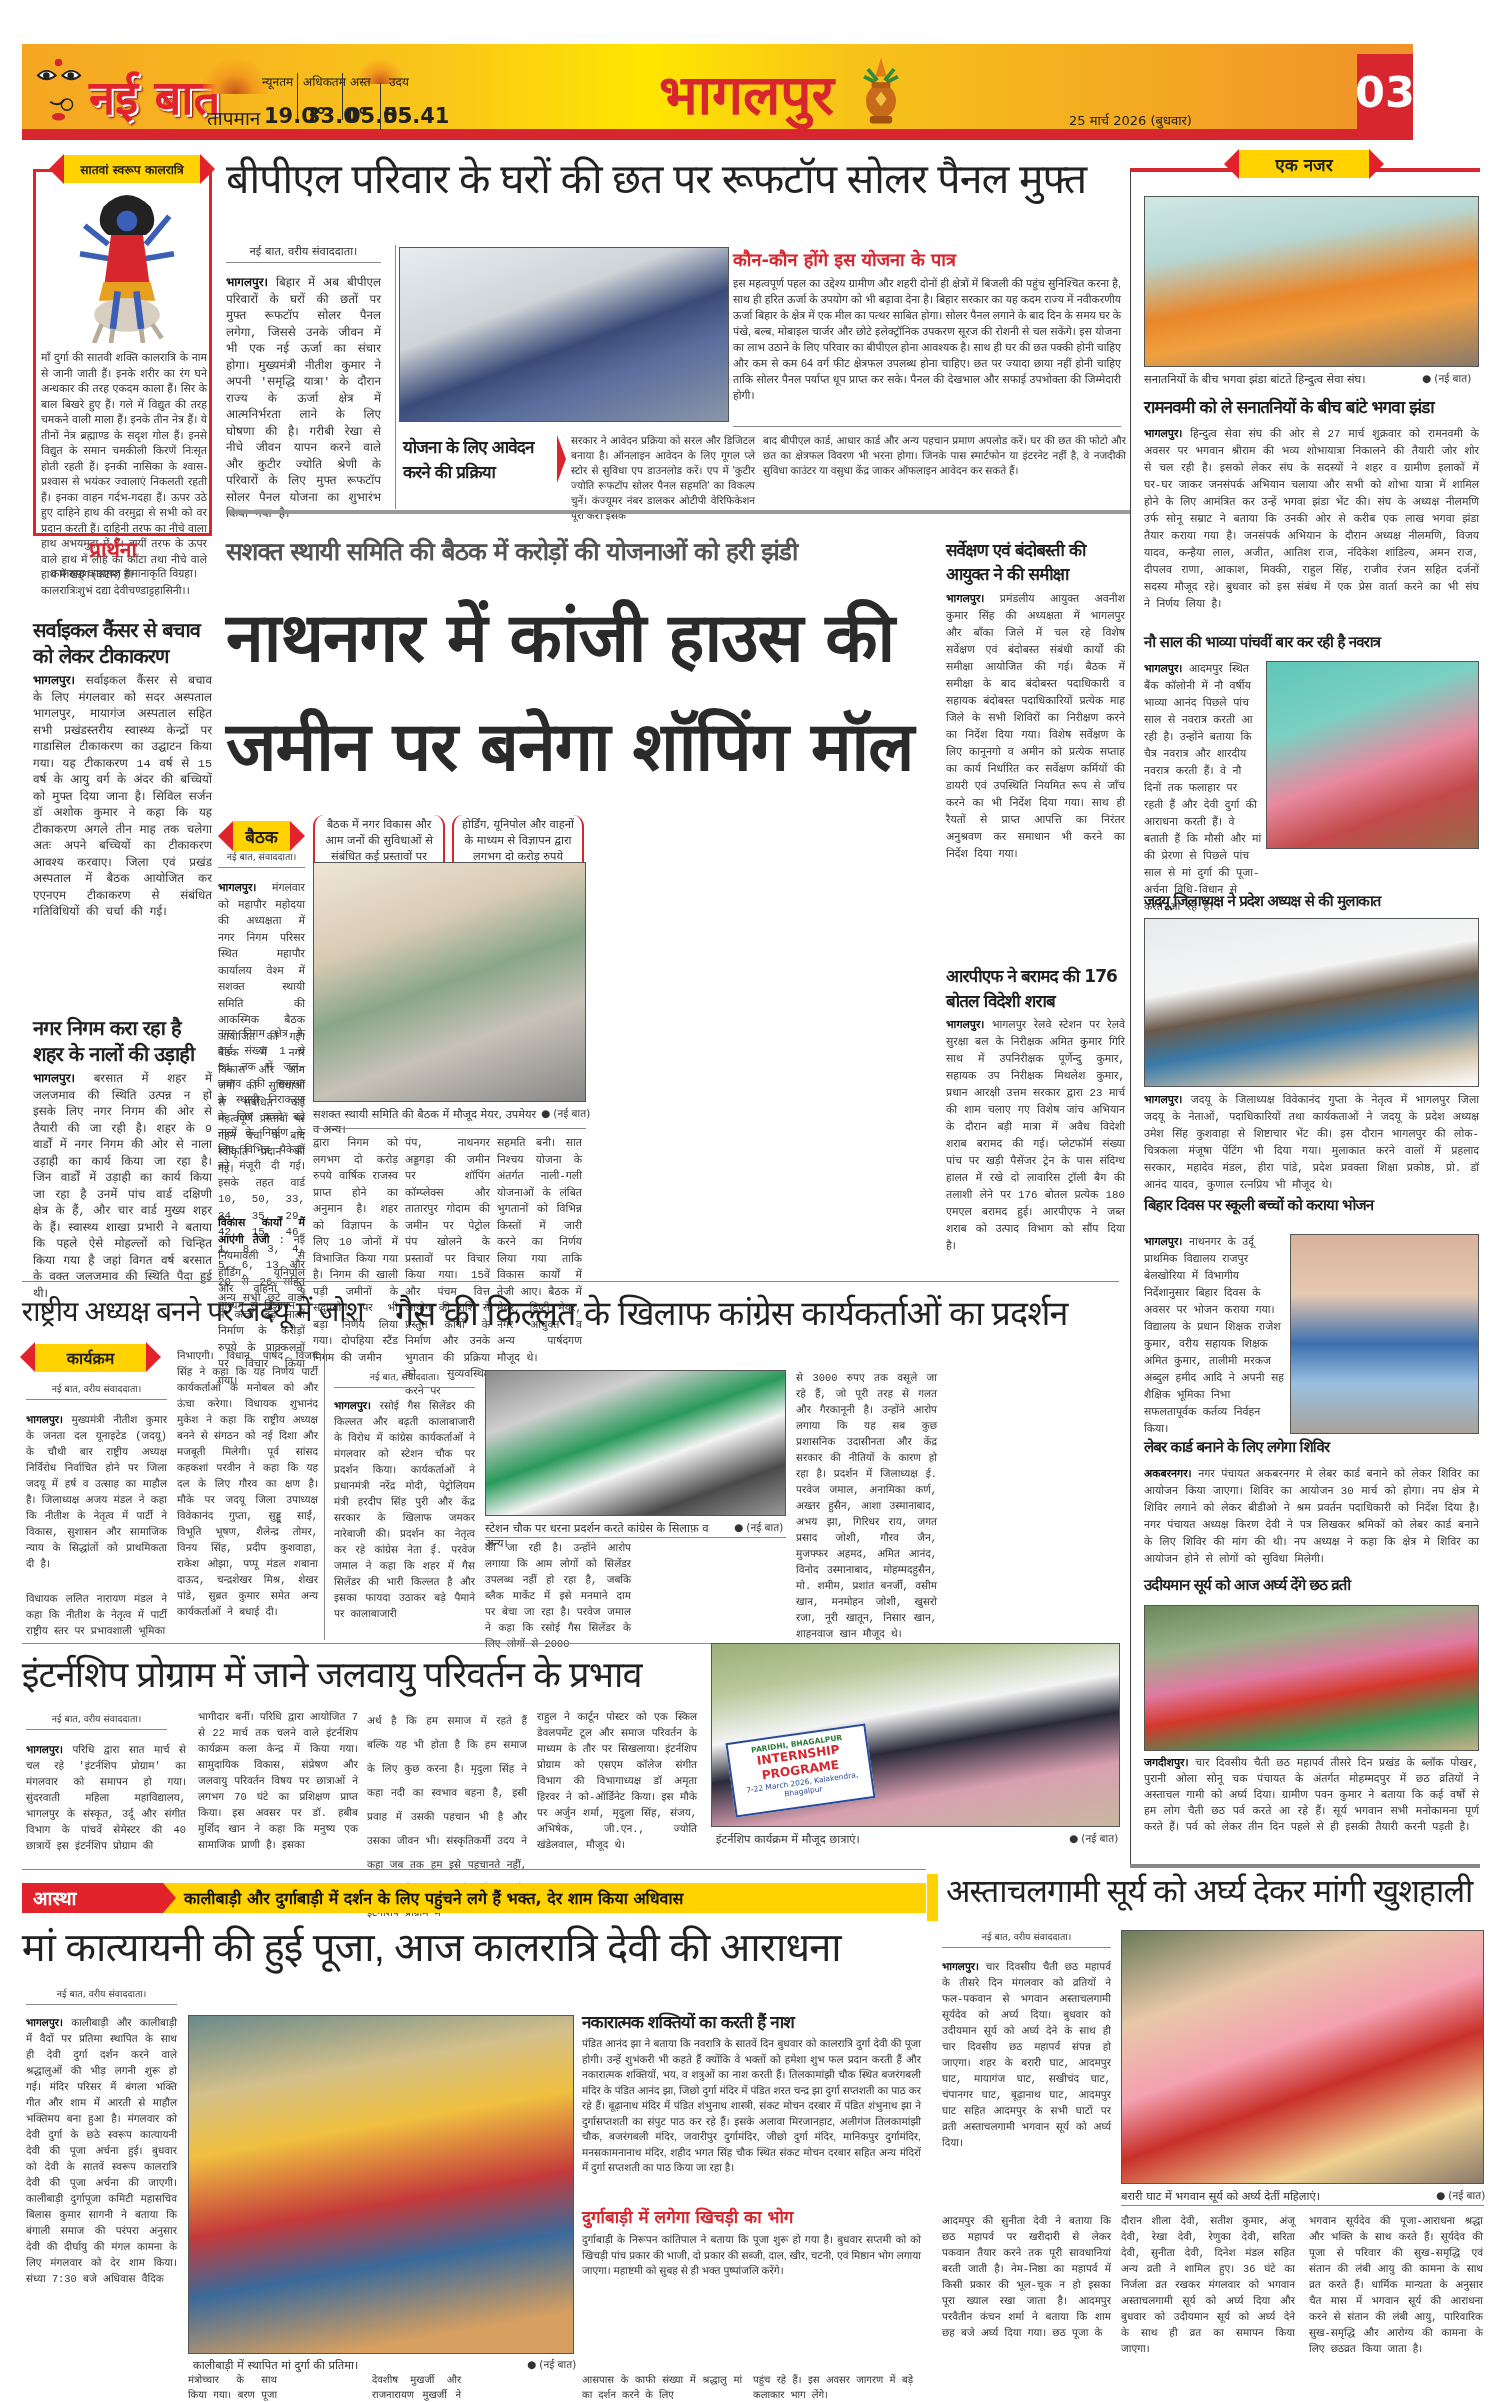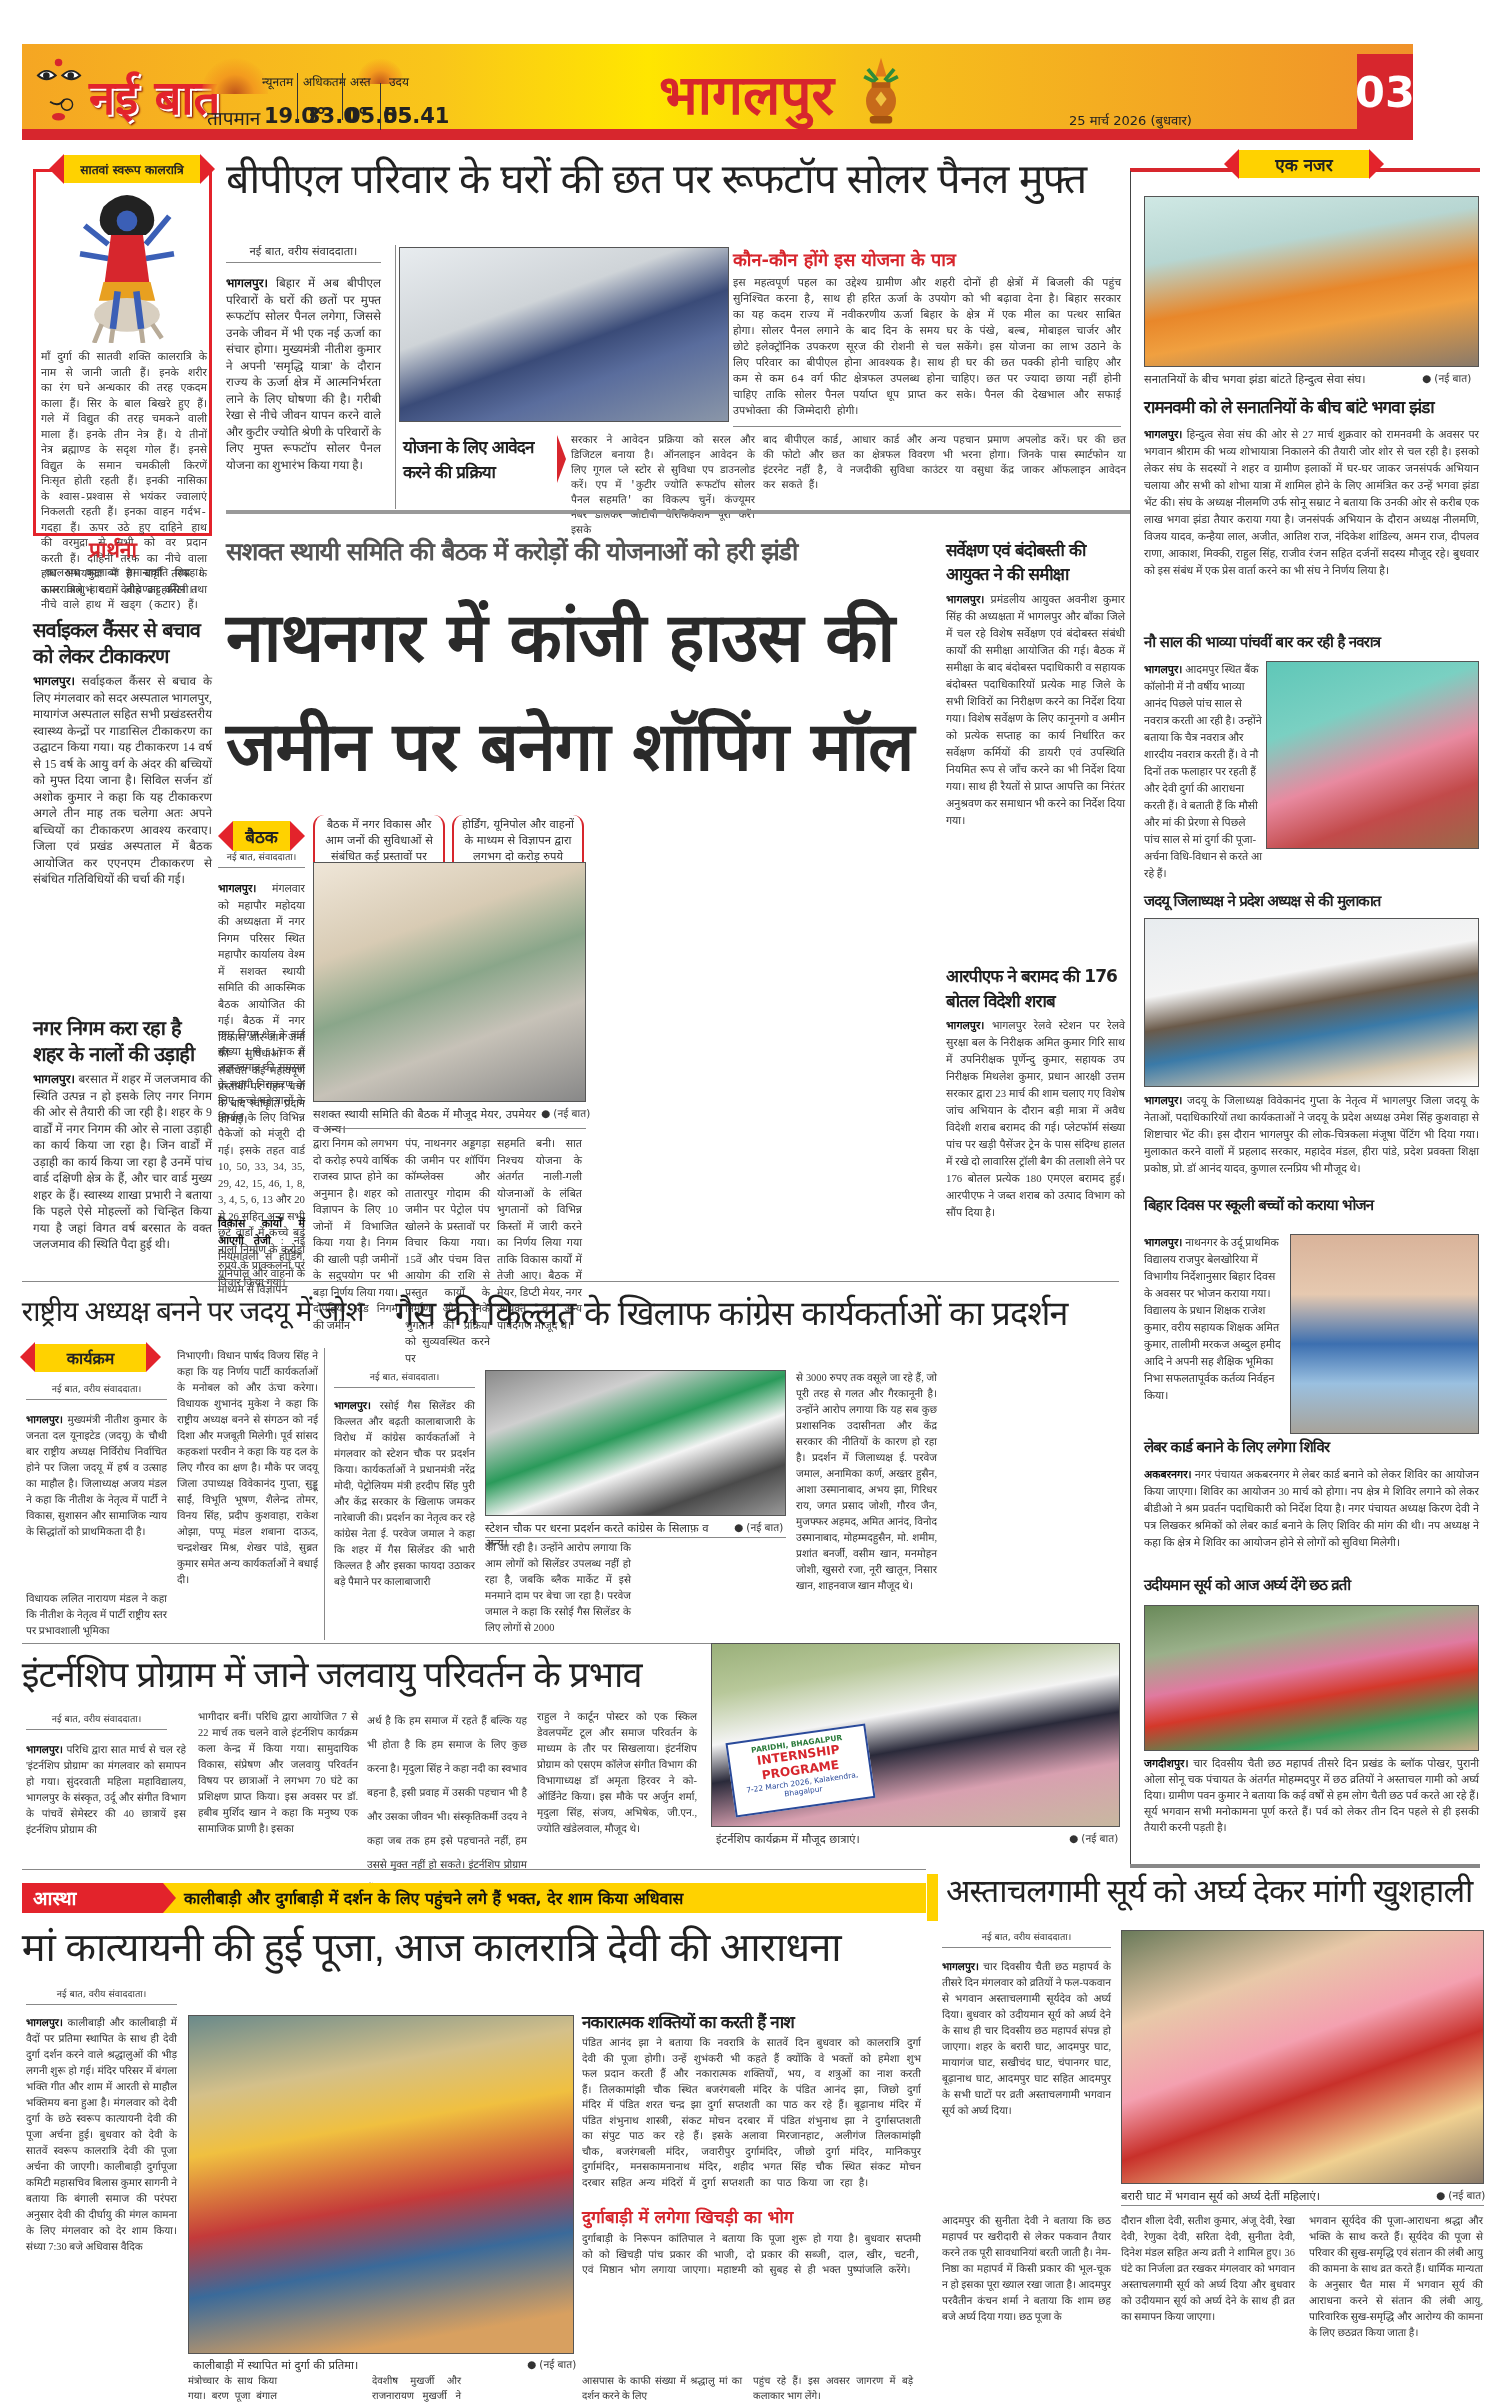--- a/index.html
+++ b/index.html
@@ -15,23 +15,23 @@
 .vsep{width:0.9px;height:47px;background:#333}
 .city{left:659px;top:55px;font-size:55px;font-weight:bold;color:#d7262d}
 .kalash{left:862px;top:56px;width:38px;height:73px}
 .date{left:1069px;top:111px;font-size:13px;color:#222}
 .pgbox{left:1357px;top:54px;width:56px;height:75px;background:#d7262d;color:#fff;font-size:43px;font-weight:bold;display:flex;align-items:center;justify-content:center}
 .redframe{border:3.8px solid #e3232b;background:#fff}
 .tagbanner{display:flex;align-items:center;justify-content:center;background:#ffd200;color:#c0111a;font-weight:bold;font-family:"DejaVu Sans",sans-serif}
 .arrow-l,.arrow-r{width:0;height:0;border-top:15px solid transparent;border-bottom:15px solid transparent}
 .arrow-l{border-right:15px solid #e3232b}
 .arrow-r{border-left:15px solid #e3232b}
-.body{font-size:12.4px;line-height:18px;color:#333;text-align:justify;font-family:Liberation Serif, serif}
+.body{font-size:12.4px;line-height:18px;color:#333;text-align:justify;font-family:Liberation Mono, monospace}
 .body b{color:#111}
-.cond{font-size:11.8px;line-height:17px;color:#333;font-family:Liberation Mono, monospace;text-align:justify}
+.cond{font-size:11.8px;line-height:17px;color:#333;font-family:Liberation Sans, sans-serif;text-align:justify}
 .hl{font-weight:normal;color:#222;font-family:"Liberation Sans",sans-serif;letter-spacing:-0.9px}
 .hb{font-weight:bold;color:#222;font-family:"DejaVu Sans",sans-serif;letter-spacing:-0.9px}
 .byline{font-size:11.3px;color:#333;text-align:center;border-bottom:0.9px solid #888;padding-bottom:3.8px}
 .photo{background:linear-gradient(135deg,#8b9ca8,#cfd8dc 40%,#6d7d8a 70%,#a9b6bf);border:0.9px solid #555}
 .cap{font-size:11.3px;color:#333}
 .credit{font-size:10.4px;color:#333}
 .rule{background:#888}
 .redh{color:#d7262d;font-weight:bold;font-family:"DejaVu Sans",sans-serif}
 .quote{border-left:2.8px solid #d7262d;border-right:2.8px solid #d7262d;border-radius:11.3px;padding:1.9px 7.5px;font-size:11.3px;line-height:16px;color:#333;text-align:center}
 .aastha{left:21.7px;top:1911px;width:1083px;height:30px;background:#ffd200}

